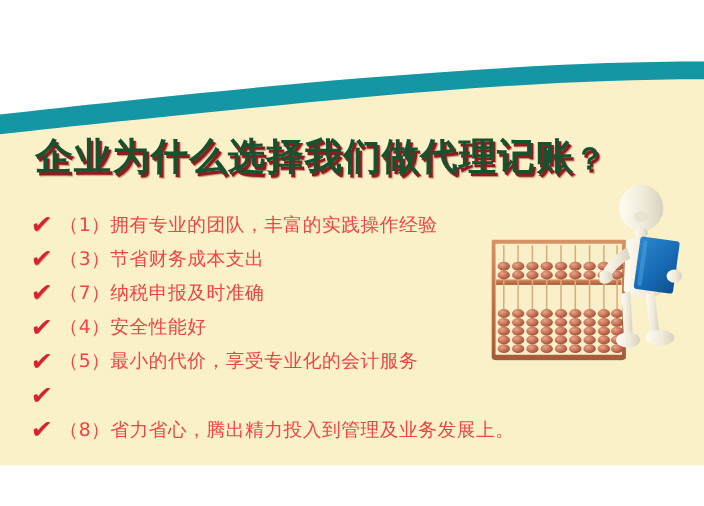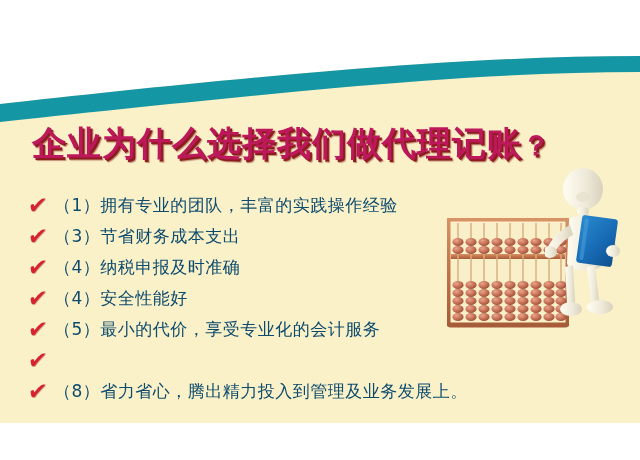--- a/index.html
+++ b/index.html
@@ -35,21 +35,21 @@
 
   
   .title {
     position: absolute;
     left: 32px;
     top: 126px;
     font-family: "DejaVu Sans", "Liberation Sans", sans-serif;
     font-size: 34px;
     font-weight: bold;
     letter-spacing: 1px;
-    color: #be185d;
+    color: #14532d;
     text-shadow: 2px 2px 0 #8e1b1d, 3px 3px 1px rgba(120,20,22,0.45);
     white-space: nowrap;
     line-height: 1;
   }
   .title .qmark {
     font-size: 28px;
   }
 
   
   .list {
@@ -74,21 +74,21 @@
     color: #d6232e;
     text-align: left;
     font-family: "DejaVu Sans", sans-serif;
     transform: skewX(-6deg);
     text-shadow: 0.5px 0.5px 0 rgba(140,20,25,0.35);
   }
   .item-text {
     flex: 0 0 auto;
     font-family: "DejaVu Sans", "Liberation Sans", sans-serif;
     font-size: 17px;
-    color: #0c4a6e;
+    color: #ef4444;
     letter-spacing: 0.5px;
     line-height: 31px;
   }
 
   
   .abacus {
     position: absolute;
     left: 447px;
     top: 218px;
     width: 122px;
@@ -129,21 +129,21 @@
       <span class="item-text">（1）拥有专业的团队，丰富的实践操作经验</span>
     </div>
 
     <div class="list-item">
       <span class="check-icon">✔</span>
       <span class="item-text">（3）节省财务成本支出</span>
     </div>
 
     <div class="list-item">
       <span class="check-icon">✔</span>
-      <span class="item-text">（4）纳税申报及时准确</span>
+      <span class="item-text">（7）纳税申报及时准确</span>
     </div>
 
     <div class="list-item">
       <span class="check-icon">✔</span>
       <span class="item-text">（4）安全性能好</span>
     </div>
 
     <div class="list-item">
       <span class="check-icon">✔</span>
       <span class="item-text">（5）最小的代价，享受专业化的会计服务</span>

